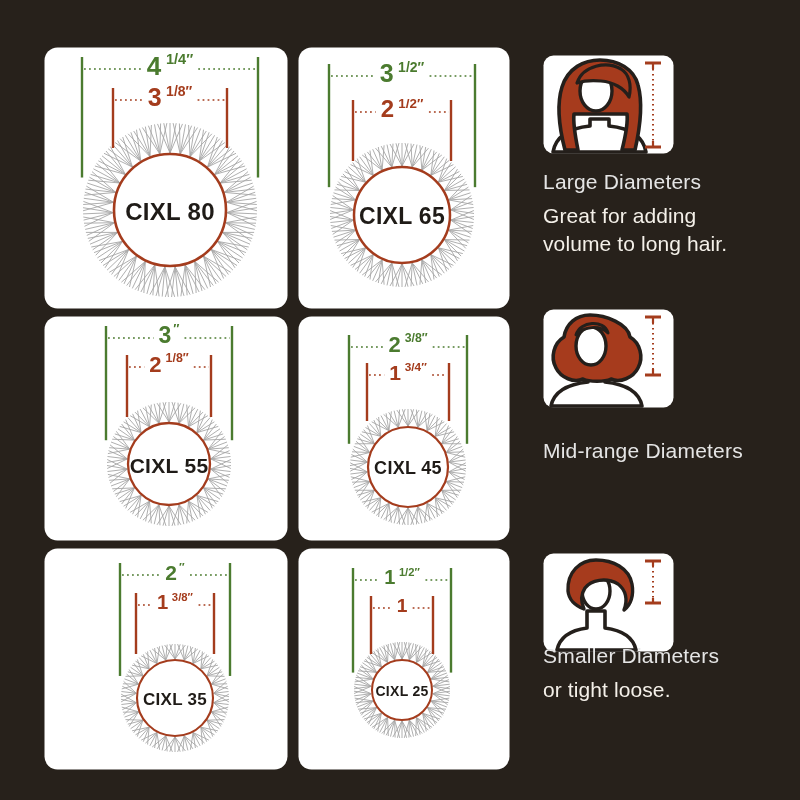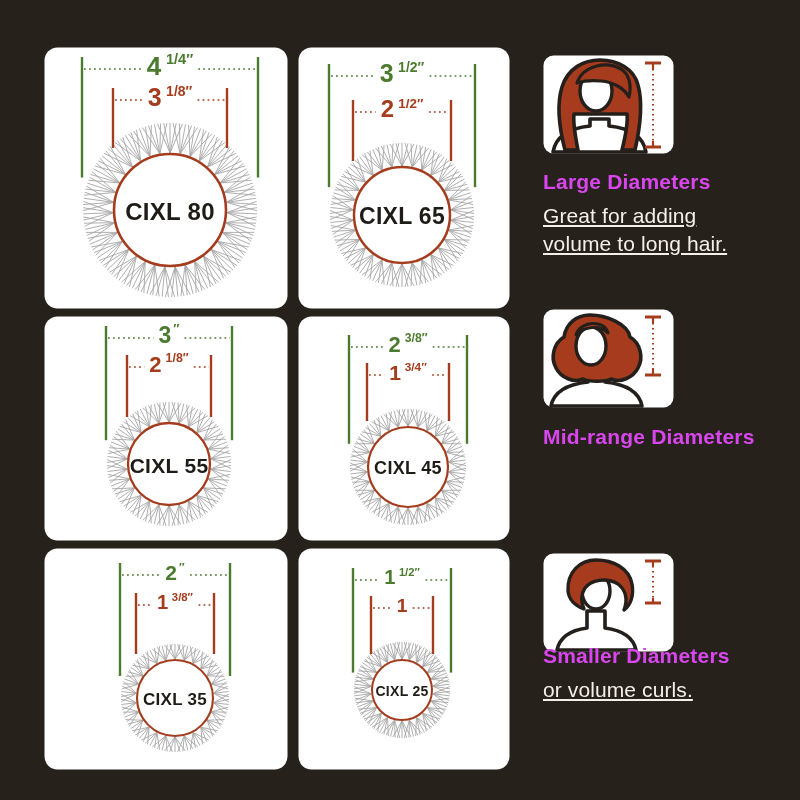--- a/index.html
+++ b/index.html
@@ -4,22 +4,22 @@
 <style>
   html,body{margin:0;padding:0;background:#27211b;}
   #stage{
     position:relative;width:800px;height:800px;overflow:hidden;
     background:#27211b;
     font-family:"Liberation Sans","DejaVu Sans",sans-serif;
   }
   .brush-svg{position:absolute;}
   .icon-card{position:absolute;width:131px;height:99px;}
   .cat-block{position:absolute;width:252px;}
-  .cat-title{font-size:21px;font-weight:700;color:#d946ef;letter-spacing:.2px;margin-bottom:8px;}
-  .cat-line{font-size:21px;font-weight:400;color:#f4f0e9;line-height:28px;letter-spacing:.1px;text-decoration:underline;}
+  .cat-title{font-size:21px;font-weight:400;color:#e5e5e5;letter-spacing:.2px;margin-bottom:8px;}
+  .cat-line{font-size:21px;font-weight:400;color:#f4f0e9;line-height:28px;letter-spacing:.1px;}
   svg text{font-family:"Liberation Sans","DejaVu Sans",sans-serif;}
 </style>
 </head>
 <body>
 
 <div id="stage">
 
   <div id="brush-grid">
       <svg width="244" height="262" viewBox="0 0 244 262" class="brush-svg" style="left: 44px; top: 47px;">
         <rect x="0.5" y="0.5" width="243" height="261" rx="13" fill="#ffffff"></rect>
@@ -1025,37 +1025,37 @@
       <path d="M33,26 C37,12 61,10 65,24 C57,16 41,17 33,26 Z" fill="#a63b1d" stroke="#241f1b" stroke-width="3" stroke-linejoin="round"></path>
       <g stroke="#a43c1d">
         <line x1="102" y1="8" x2="118" y2="8" stroke-width="3"></line>
         <line x1="102" y1="66" x2="118" y2="66" stroke-width="3"></line>
         <line x1="110" y1="8" x2="110" y2="14" stroke-width="2.2"></line>
         <line x1="110" y1="60" x2="110" y2="66" stroke-width="2.2"></line>
         <line x1="110" y1="14" x2="110" y2="60" stroke-width="2" stroke-dasharray="1.6 3.4"></line>
       </g>
     </svg>
   </div>
-  <div class="cat-block" style="left:543px;top:425px">
+  <div class="cat-block" style="left:543px;top:439px">
     <div class="cat-title">Mid-range Diameters</div>
   </div>
 
   <div class="icon-card" style="left:543px;top:553px">
     <svg width="131" height="99" viewBox="0 0 131 99">
       <rect x="0.5" y="0.5" width="130" height="98" rx="10" fill="#ffffff"></rect>
       <path d="M14,97 C17,83 29,77 44,75 L44,58 L62,58 L62,75 C77,77 90,83 93,97 Z" fill="#ffffff" stroke="#241f1b" stroke-width="3.6" stroke-linejoin="round"></path>
       <ellipse cx="53" cy="38" rx="14" ry="18" fill="#ffffff" stroke="#241f1b" stroke-width="3.4"></ellipse>
       <path d="M25,38 C24,19 37,7 53,7 C70,7 86,15 89,31 C91,42 88,52 81,57 C85,47 83,37 75,31 C63,24 48,27 42,35 C38,41 38,49 41,56 C31,52 26,47 25,38 Z" fill="#a63b1d" stroke="#241f1b" stroke-width="3.4" stroke-linejoin="round"></path>
       <g stroke="#a43c1d">
         <line x1="102" y1="8" x2="118" y2="8" stroke-width="3"></line>
         <line x1="102" y1="50" x2="118" y2="50" stroke-width="3"></line>
         <line x1="110" y1="8" x2="110" y2="13" stroke-width="2.2"></line>
         <line x1="110" y1="45" x2="110" y2="50" stroke-width="2.2"></line>
         <line x1="110" y1="13" x2="110" y2="45" stroke-width="2" stroke-dasharray="1.6 3.4"></line>
       </g>
     </svg>
   </div>
   <div class="cat-block" style="left:543px;top:644px">
     <div class="cat-title">Smaller Diameters</div>
-    <div class="cat-line">or volume curls.</div>
+    <div class="cat-line">or tight loose.</div>
   </div>
 
 </div>
 
 </body></html>

